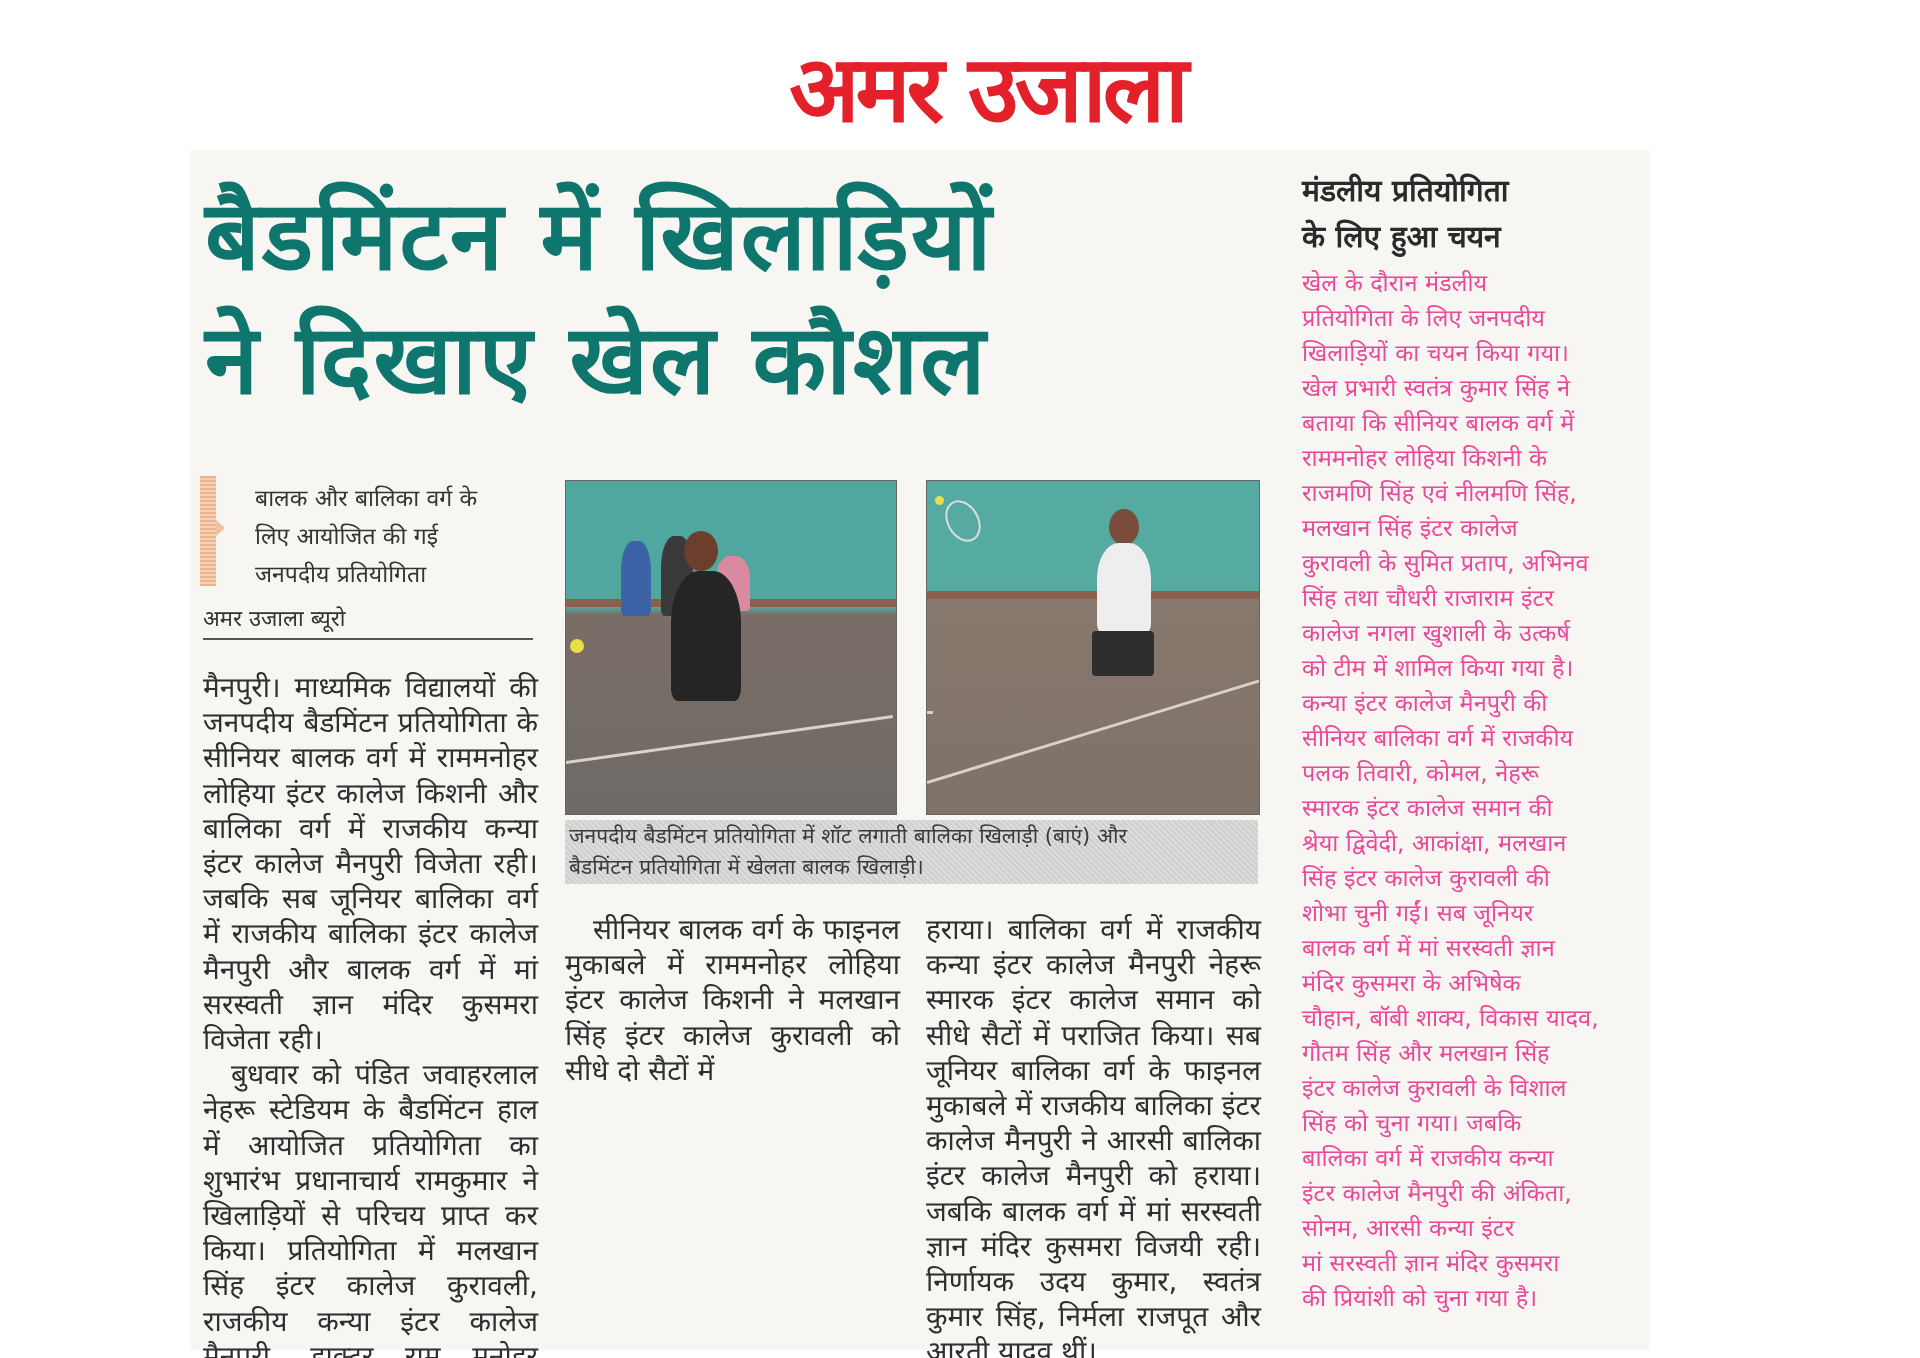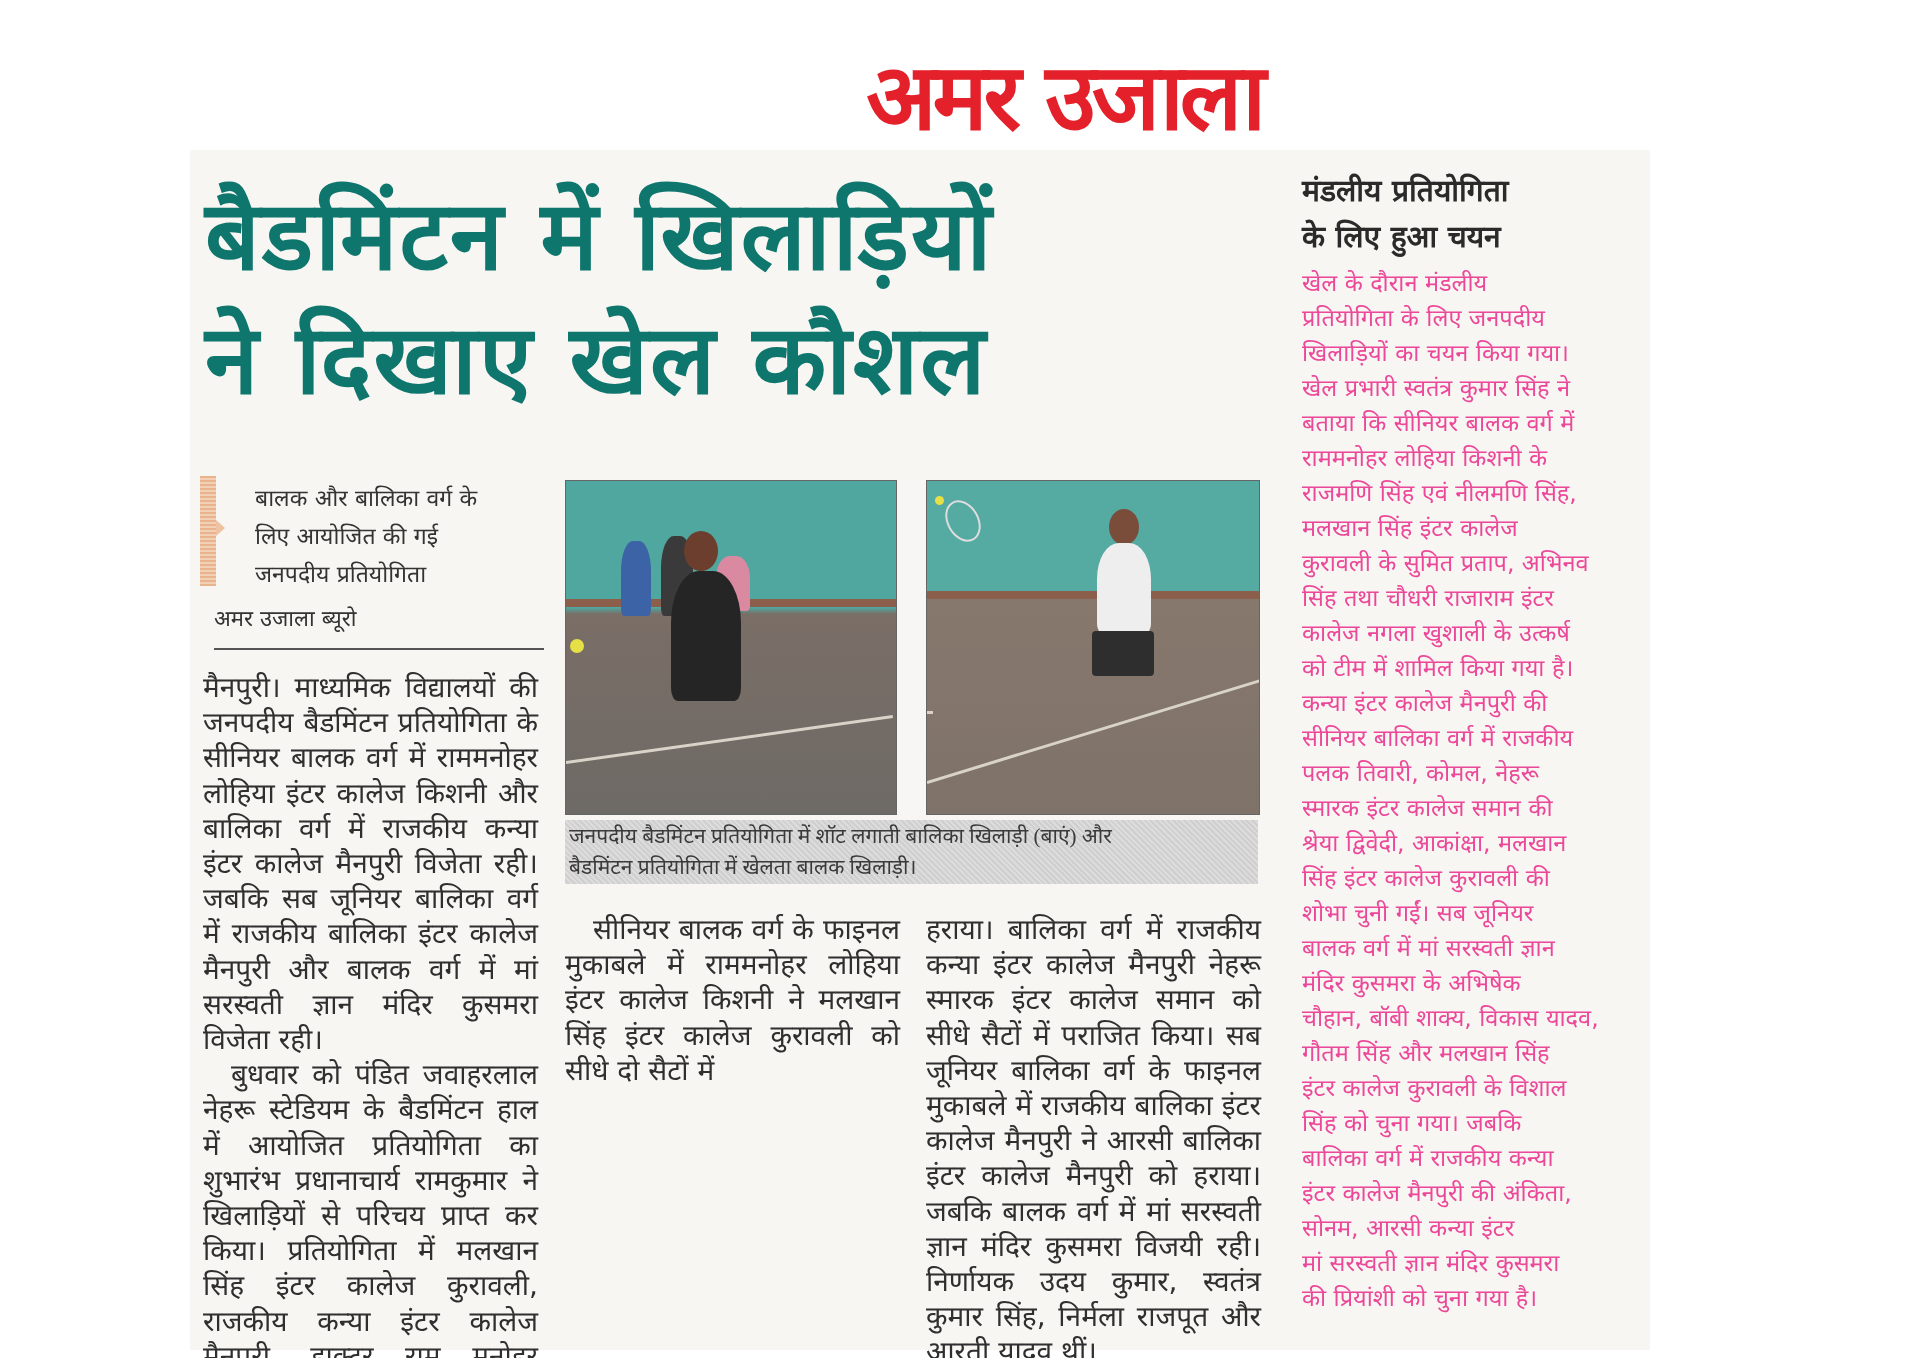--- a/index.html
+++ b/index.html
@@ -7,24 +7,24 @@
     width:1920px; height:1358px; position:relative; overflow:hidden;
     background:#ffffff;
     font-family:"DejaVu Sans", sans-serif;
     color:#2a2a2a;
   }
   .paper {
     position:absolute; left:190px; top:150px; width:1460px; height:1200px;
     background:#f7f6f2;
   }
   .logo {
-    position:absolute; left:712px; top:48px; width:550px; height:100px;
+    position:absolute; left:712px; top:40px; width:550px; height:100px;
     color:#e4202a; font-family:"DejaVu Sans", sans-serif; font-weight:bold;
     font-size:92px; line-height:100px; letter-spacing:-4px; white-space:nowrap;
-    text-align:right;
+    text-align:center;
   }
   .headline {
     position:absolute; left:205px; top:174px; width:1060px;
     font-family:"DejaVu Sans", sans-serif; font-weight:bold; color:#0f766e;
     font-size:96px; line-height:124px; letter-spacing:2px;
   }
   .headline .line { display:block; white-space:nowrap; }
 
   .intro { position:absolute; left:200px; top:472px; width:340px; height:118px; }
   .intro-bar {
@@ -34,23 +34,23 @@
   .intro-bar::after {
     content:""; position:absolute; left:16px; top:44px; width:0; height:0;
     border-top:8px solid transparent; border-bottom:8px solid transparent;
     border-left:9px solid #efc2a2;
   }
   .intro-text {
     position:absolute; left:55px; top:0; width:290px;
     font-size:23px; line-height:38px; color:#333;margin-top:7px;
   }
   .byline {
-    position:absolute; left:214px; top:602px; width:330px;
+    position:absolute; left:203px; top:602px; width:330px;
     font-size:22px; line-height:34px; color:#333;
-    border-bottom:2px solid #555; padding-bottom:12px;
+    border-bottom:2px solid #555; padding-bottom:2px;
   }
 
   .col { position:absolute; font-size:28px; line-height:35.2px; color:#2f2f2f; text-align:justify; }
   .col p { margin:0; }
   .col p.indent { text-indent:28px; }
   .col-1 { left:203px; top:670px; width:335px; }
   .col-2 { left:565px; top:912px; width:335px; }
   .col-3 { left:926px; top:912px; width:335px; }
 
   .photo { position:absolute; border:1px solid #666; overflow:hidden; }
@@ -60,21 +60,21 @@
     background:linear-gradient(180deg,#55aaa2 0%,#55aaa2 33%,#87786d 35%,#7e7269 100%); }
   .wall-band { position:absolute; left:0; width:100%; height:8px; background:#8c5f4d; }
   .figure { position:absolute; border-radius:40% 40% 10% 10%; }
   .head { position:absolute; border-radius:50%; background:#7a4d3a; }
   .court-line { position:absolute; background:#d8d2c8; height:3px; transform-origin:left center; }
 
   .caption {
     position:absolute; left:565px; top:820px; width:693px; height:64px;
     background:repeating-linear-gradient(45deg,#dcdcdc 0 2px,#cfcfcf 2px 4px);
     font-size:21px; line-height:31px; color:#3a3a3a; padding:1px 4px; box-sizing:border-box;
-    white-space:nowrap; overflow:hidden;font-family:Liberation Serif, serif;
+    white-space:nowrap; overflow:hidden;
   }
 
   .sidebar { position:absolute; left:1302px; top:168px; width:330px; }
   .sidebar-title {
     font-size:30px; line-height:46px; font-weight:bold; color:#2a2a2a; margin:0 0 6px 0;
     white-space:nowrap;
   }
   .sidebar-body { font-size:23.5px; line-height:35px; color:#ec4899; }
   .sidebar-body .ln { display:block; white-space:nowrap; }
 </style>

